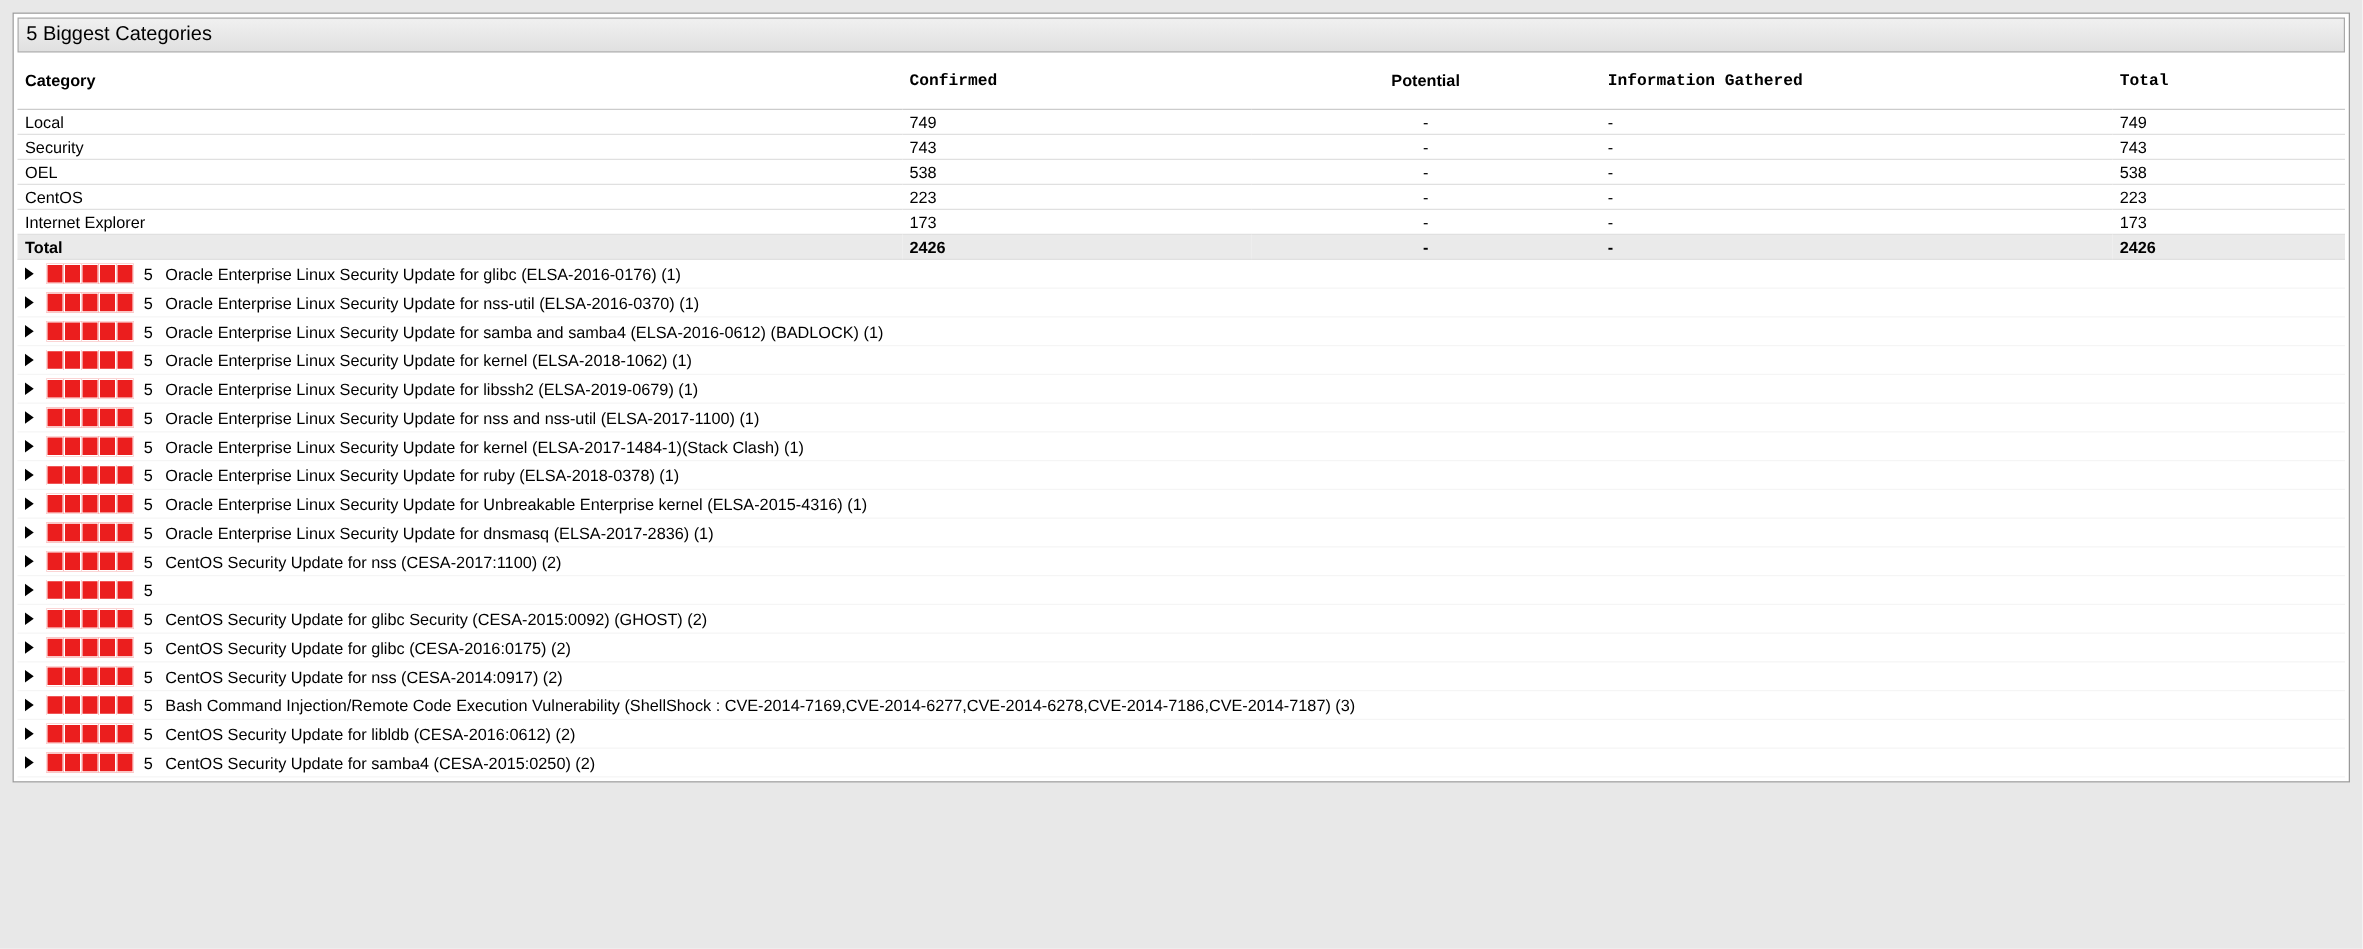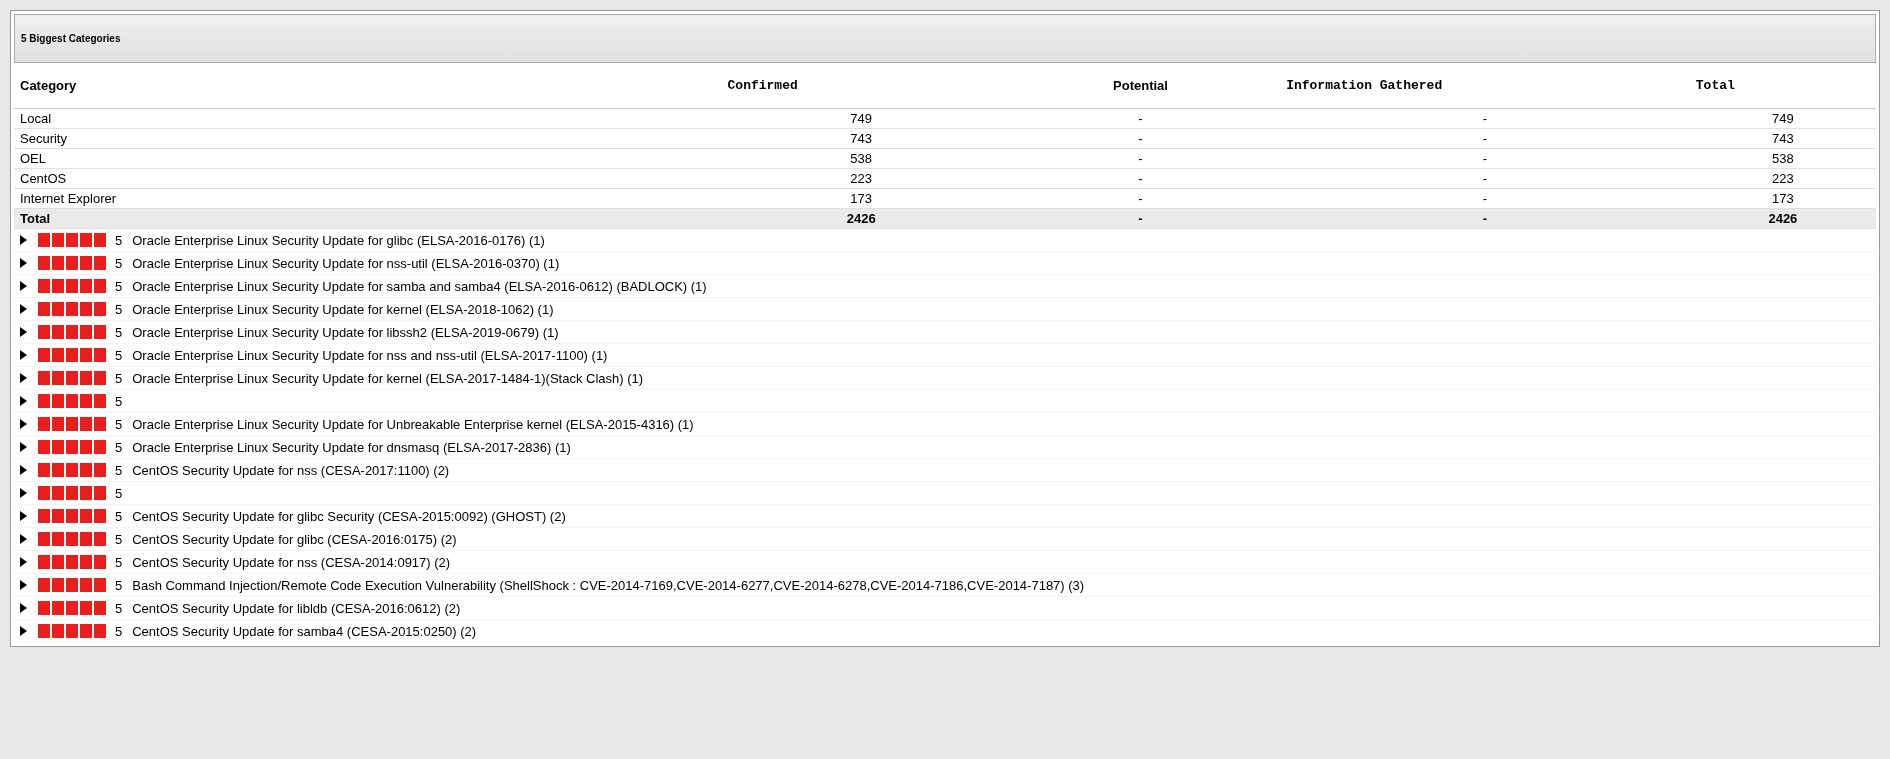--- a/index.html
+++ b/index.html
@@ -10,23 +10,23 @@
       background: #e8e8e8;
     }
     .container {
       background: #fff;
       border: 1px solid #999;
       padding: 3px;
     }
     .panel-header {
       background: linear-gradient(to bottom, #f0f0f0, #e0e0e0);
       border: 1px solid #aaa;
-      padding: 18px 6px;
-      font-weight: bold;
-      font-size: 10px;
+      padding: 4px 6px;
+      font-weight: normal;
+      font-size: 16px;
     }
     table.cats {
       width: 100%;
       border-collapse: collapse;
       margin-top: 0;
     }
     table.cats thead th {
       text-align: left;
       font-weight: bold;
       padding: 15px 6px;
@@ -34,21 +34,21 @@
     }
     table.cats thead th.num {
       font-family: Liberation Mono, monospace;
     }
     table.cats tbody td {
       padding: 2px 6px;
       border-bottom: 1px solid #e0e0e0;
       margin-top: 27px;
     }
     table.cats td.num {
-      text-align: center;
+      text-align: left;
     }
     table.cats tr.total td {
       font-weight: bold;
       background: #eaeaea;
     }
     .vuln-row {
       display: flex;
       align-items: center;
       padding: 3px 6px;
       border-bottom: 1px solid #f5f5f5;
@@ -238,20 +238,21 @@
       <div class="vuln-row">
         <span class="expand-icon"></span>
         <span class="sev-bar">
           <span class="sev-brick"></span>
           <span class="sev-brick"></span>
           <span class="sev-brick"></span>
           <span class="sev-brick"></span>
           <span class="sev-brick"></span>
         </span>
         <span class="sev-num">5</span>
+        <span class="vuln-title">Oracle Enterprise Linux Security Update for ruby (ELSA-2018-0378) (1)</span>
       </div>
       <div class="vuln-row">
         <span class="expand-icon"></span>
         <span class="sev-bar">
           <span class="sev-brick"></span>
           <span class="sev-brick"></span>
           <span class="sev-brick"></span>
           <span class="sev-brick"></span>
           <span class="sev-brick"></span>
         </span>

